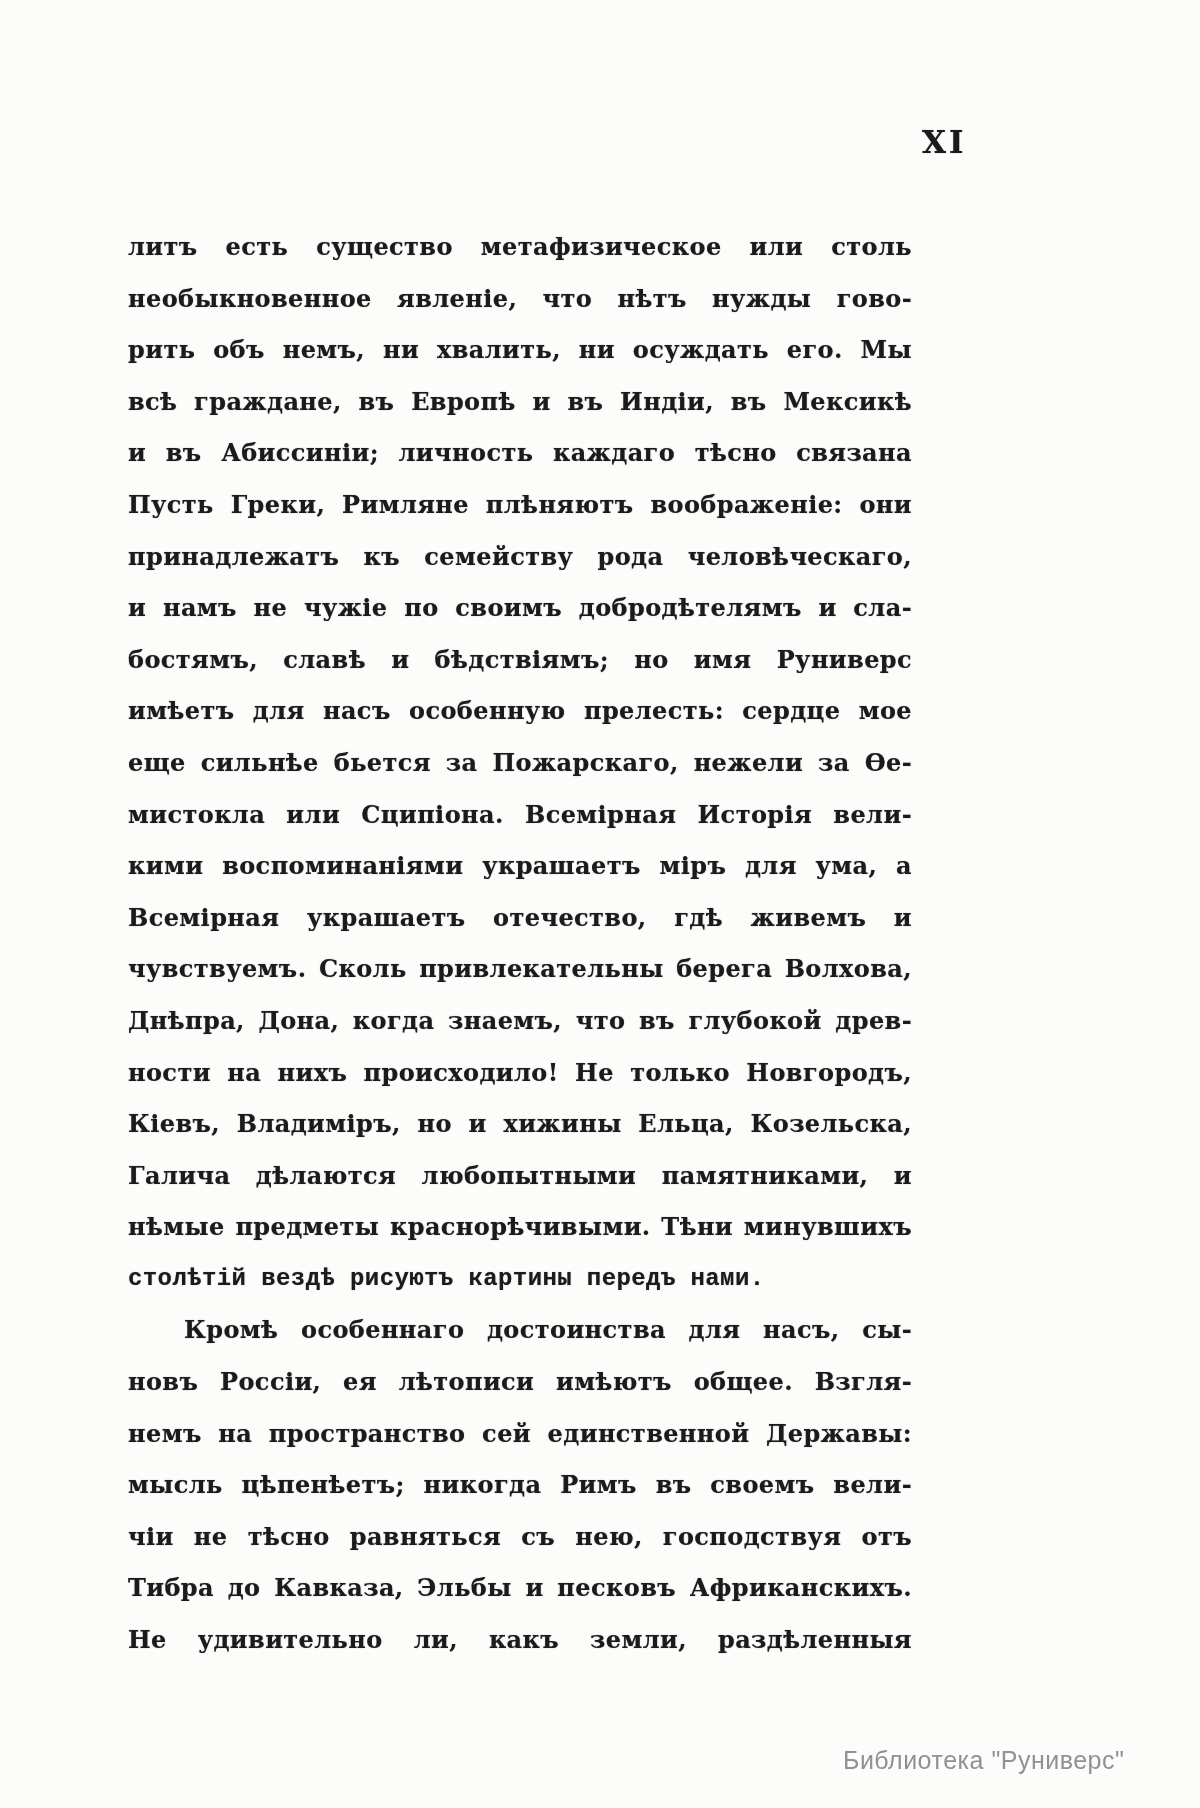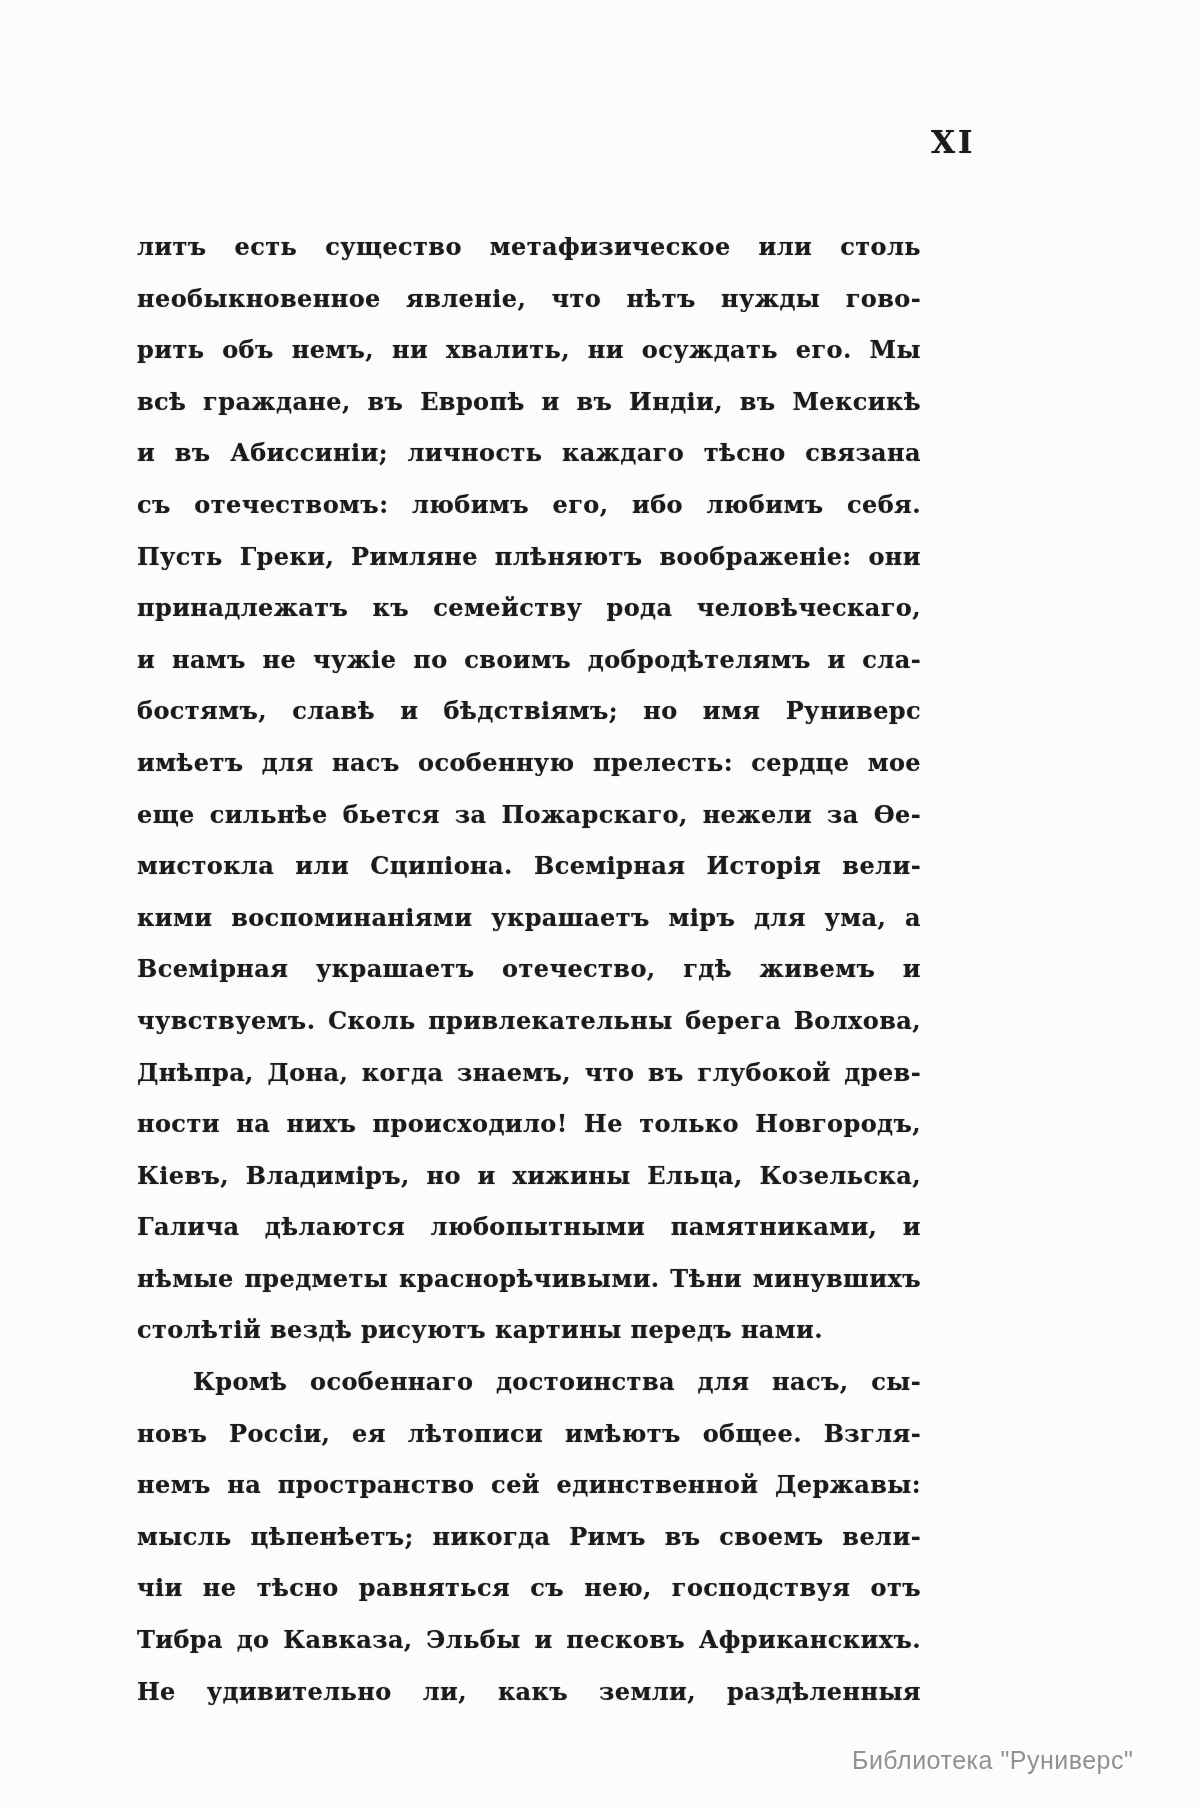--- a/index.html
+++ b/index.html
@@ -11,21 +11,20 @@
   body{
     width:1200px;height:1808px;
     background:var(--paper);
     font-family:"DejaVu Serif", serif;
     position:relative;
     overflow:hidden;
   }
   .scan-page{
     position:absolute;inset:0;
     background:var(--paper);
-    margin-left:9px;
   }
   .page-number{
     position:absolute;
     left:922px;top:124px;
     width:70px;
     font-size:31px;
     font-weight:bold;
     letter-spacing:3px;
     color:var(--ink);
     text-shadow:0 0 1px rgba(0,0,0,.55);
@@ -43,20 +42,21 @@
     font-weight:bold;
     letter-spacing:0.4px;
     white-space:normal;
     text-align:justify;
     text-align-last:justify;
     text-shadow:0 0 1px rgba(20,20,20,.5);
     overflow:hidden;
   }
   .line.para-end{
     text-align-last:left;
+    font-family:Liberation Mono, monospace;
   }
   .line.indent{
     text-indent:56px;
   }
   .watermark{
     position:absolute;
     left:843px;top:1746px;
     font-family:"Liberation Sans", sans-serif;
     font-size:25px;
     color:var(--wm);
@@ -69,21 +69,20 @@
 <div class="scan-page">
 
   <div class="page-number">XI</div>
 
   <div class="text-block">
     <div class="line">литъ есть существо метафизическое или столь</div>
     <div class="line">необыкновенное явленіе, что нѣтъ нужды гово-</div>
     <div class="line">рить объ немъ, ни хвалить, ни осуждать его. Мы</div>
     <div class="line">всѣ граждане, въ Европѣ и въ Индіи, въ Мексикѣ</div>
     <div class="line">и въ Абиссиніи; личность каждаго тѣсно связана</div>
-    <div class="line">съ отечествомъ: любимъ его, ибо любимъ себя.</div>
     <div class="line">Пусть Греки, Римляне плѣняютъ воображеніе: они</div>
     <div class="line">принадлежатъ къ семейству рода человѣческаго,</div>
     <div class="line">и намъ не чужіе по своимъ добродѣтелямъ и сла-</div>
     <div class="line">бостямъ, славѣ и бѣдствіямъ; но имя Руниверс</div>
     <div class="line">имѣетъ для насъ особенную прелесть: сердце мое</div>
     <div class="line">еще сильнѣе бьется за Пожарскаго, нежели за Ѳе-</div>
     <div class="line">мистокла или Сципіона. Всемірная Исторія вели-</div>
     <div class="line">кими воспоминаніями украшаетъ міръ для ума, а</div>
     <div class="line">Всемірная украшаетъ отечество, гдѣ живемъ и</div>
     <div class="line">чувствуемъ. Сколь привлекательны берега Волхова,</div>

